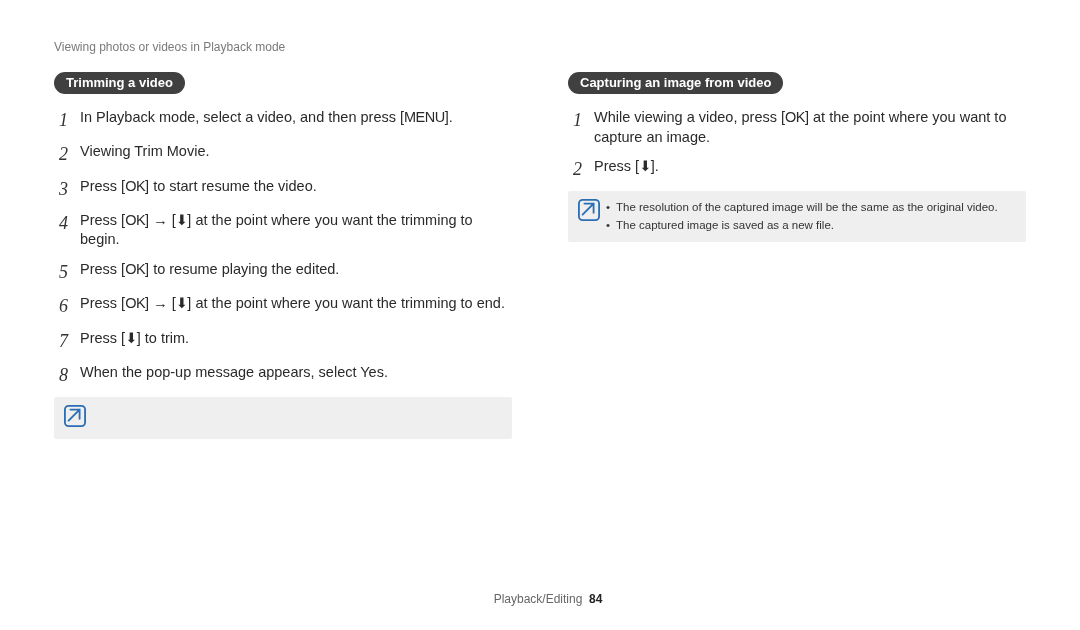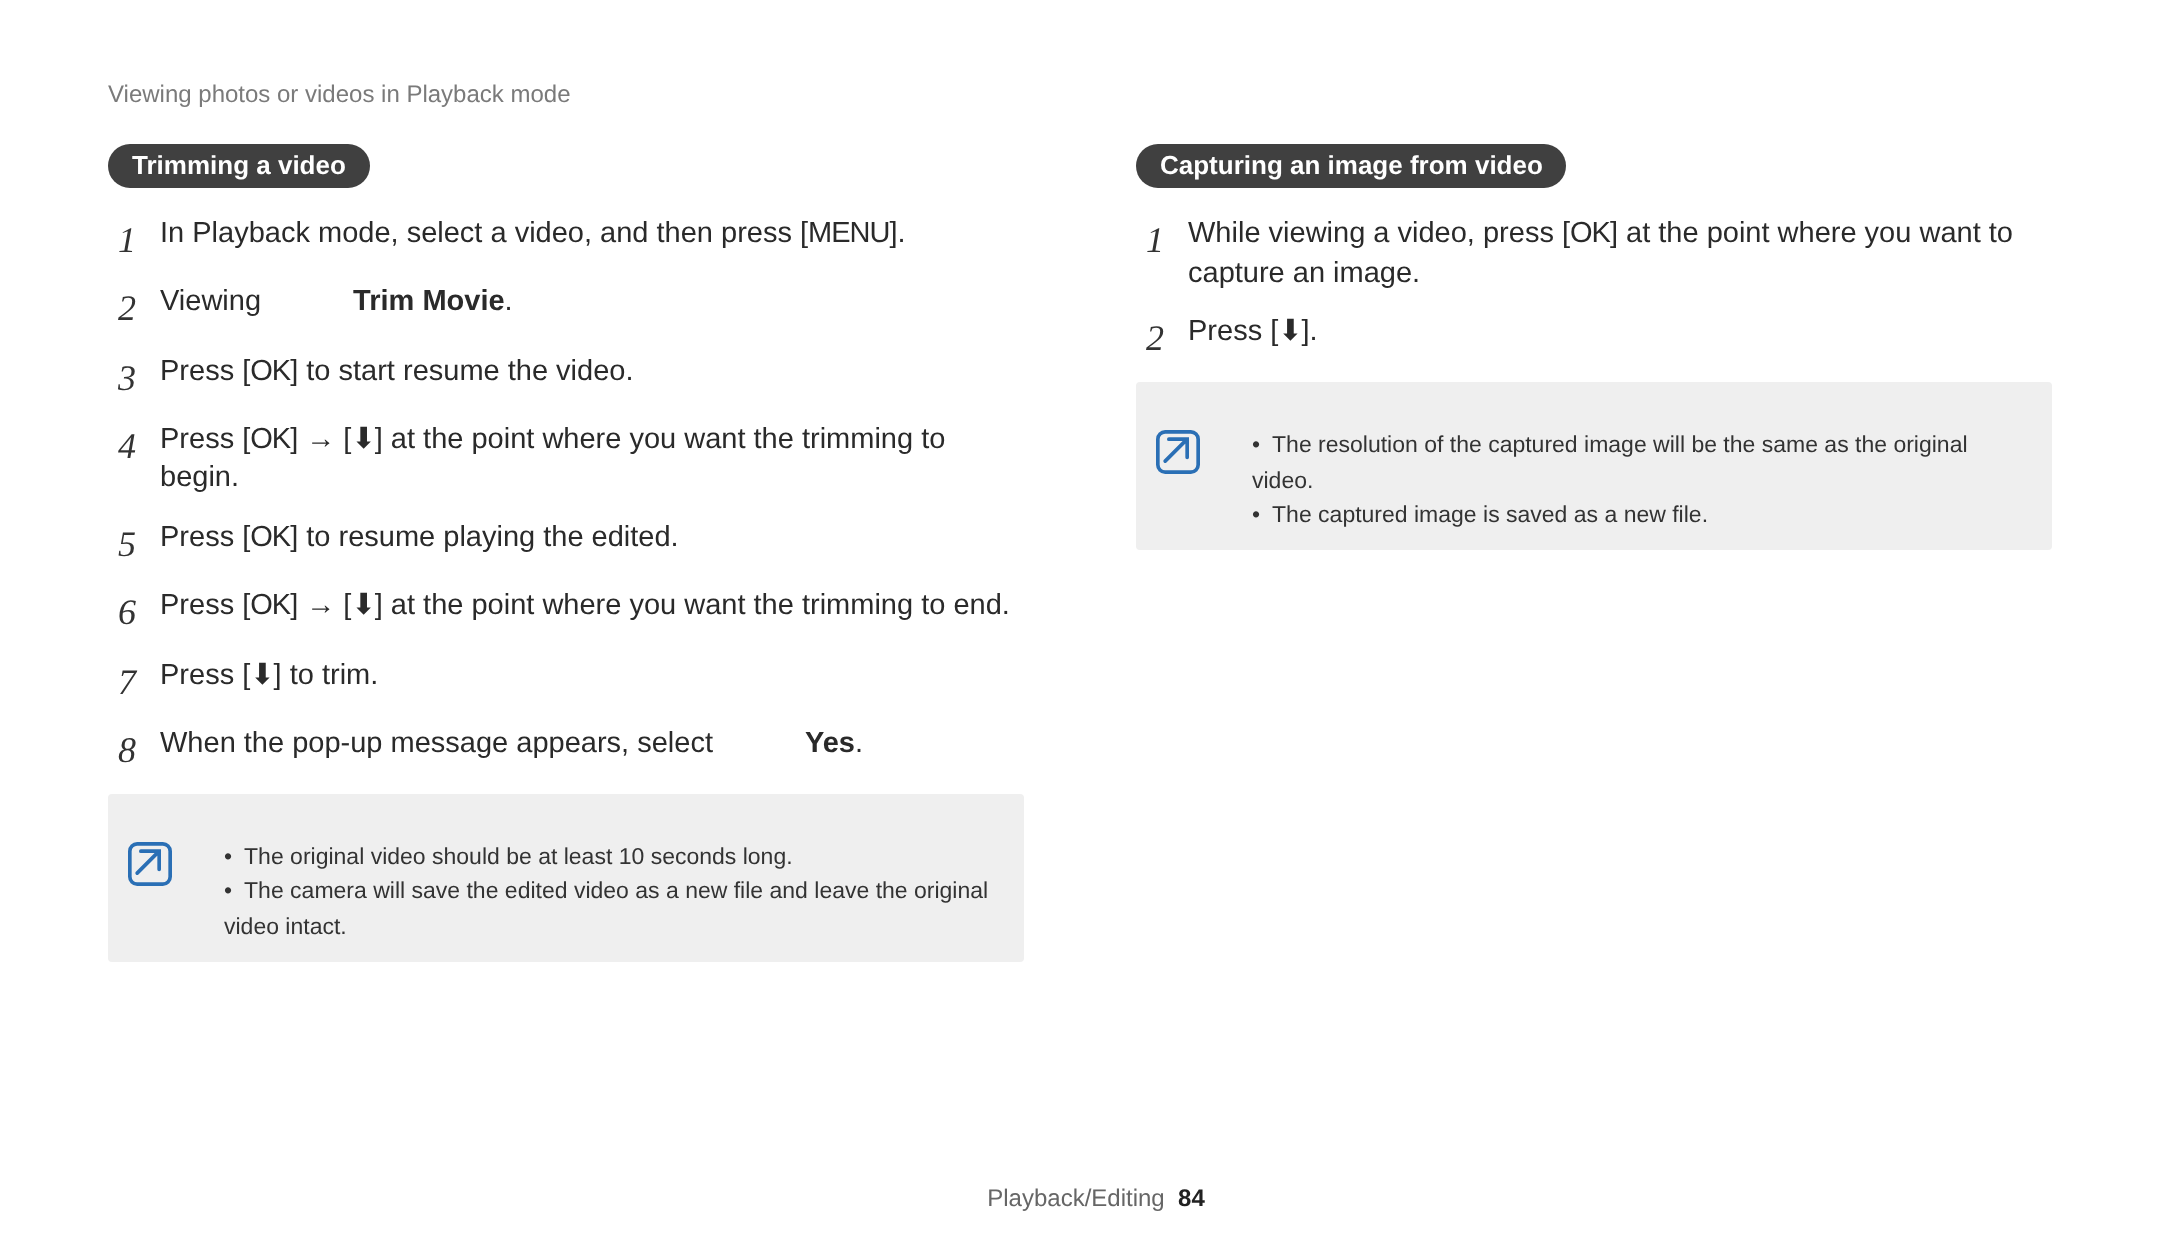--- a/index.html
+++ b/index.html
@@ -6,30 +6,30 @@
   html, body { width: 1080px; height: 630px; background: #fff; font-family: "Segoe UI", "Helvetica Neue", Arial, sans-serif; color: #2a2a2a; }
   .page { padding: 40px 54px 0 54px; position: relative; height: 100%; }
   .header { font-size: 12px; color: #7a7a7a; margin-bottom: 18px; }
   .columns { display: flex; gap: 56px; }
   .col { flex: 1; min-width: 0; }
   .pill { display: inline-block; background: #404040; color: #fff; border-radius: 12px; padding: 3px 12px 4px 12px; font-size: 13px; font-weight: 600; margin-bottom: 14px; }
   ol.steps { list-style: none; counter-reset: step; }
   ol.steps > li { display: flex; gap: 12px; margin-bottom: 10px; font-size: 14.5px; line-height: 1.35; }
   ol.steps > li .num { font-style: italic; font-family: Georgia, "Times New Roman", serif; font-size: 18px; color: #333; width: 14px; flex: 0 0 14px; text-align: right; }
   ol.steps > li .body { flex: 1; }
-  .notebox { background: #efefef; border-radius: 2px; padding: 24px 10px 8px 10px; display: flex; gap: 26px; margin-top: 8px; }
+  .notebox { background: #efefef; border-radius: 2px; padding: 8px 10px 8px 10px; display: flex; gap: 6px; margin-top: 8px; }
   .notebox .icon { flex: 0 0 22px; }
   .notebox ul { list-style: none; font-size: 11.5px; line-height: 1.5; color: #333; }
   .notebox ul li::before { content: "•"; margin-right: 6px; }
   .note-icon-svg { width: 22px; height: 22px; }
   .footer { position: absolute; bottom: 24px; left: 16px; right: 0; text-align: center; font-size: 12px; color: #666; }
   .footer .pg { font-weight: 700; color: #222; }
   .btn-glyph { font-weight: 400; letter-spacing: -0.5px; }
   .arrow { display: inline-block; }
-  strong { font-weight: 700; margin-left: 42px; }
+  strong { font-weight: 400; }
 </style>
 </head>
 <body>
 
 <div class="page">
   <div class="header">Viewing photos or videos in Playback mode</div>
 
   <div class="columns">
 
     <div class="col">
@@ -69,24 +69,20 @@
           </li>
       </ol>
 
       <div class="notebox">
         <div class="icon">
           <svg class="note-icon-svg" viewBox="0 0 24 24">
               <rect x="1" y="1" width="22" height="22" rx="4" fill="none" stroke="#2a6fb5" stroke-width="2"></rect>
               <path d="M5 17 L17 5 M7 5 h10 v10" fill="none" stroke="#2a6fb5" stroke-width="2" stroke-linecap="round"></path>
             </svg>
         </div>
-        <ul>
-          <li>The original video should be at least 10 seconds long.</li>
-          <li>The camera will save the edited video as a new file and leave the original video intact.</li>
-        </ul>
       </div>
     </div>
 
     <div class="col">
       <div class="pill">Capturing an image from video</div>
       <ol class="steps">
         <li>
             <span class="num">1</span>
             <span class="body"><span>While viewing a video, press [</span><span class="btn-glyph">OK</span><span>] at the point where you want to capture an image.</span></span>
           </li>

